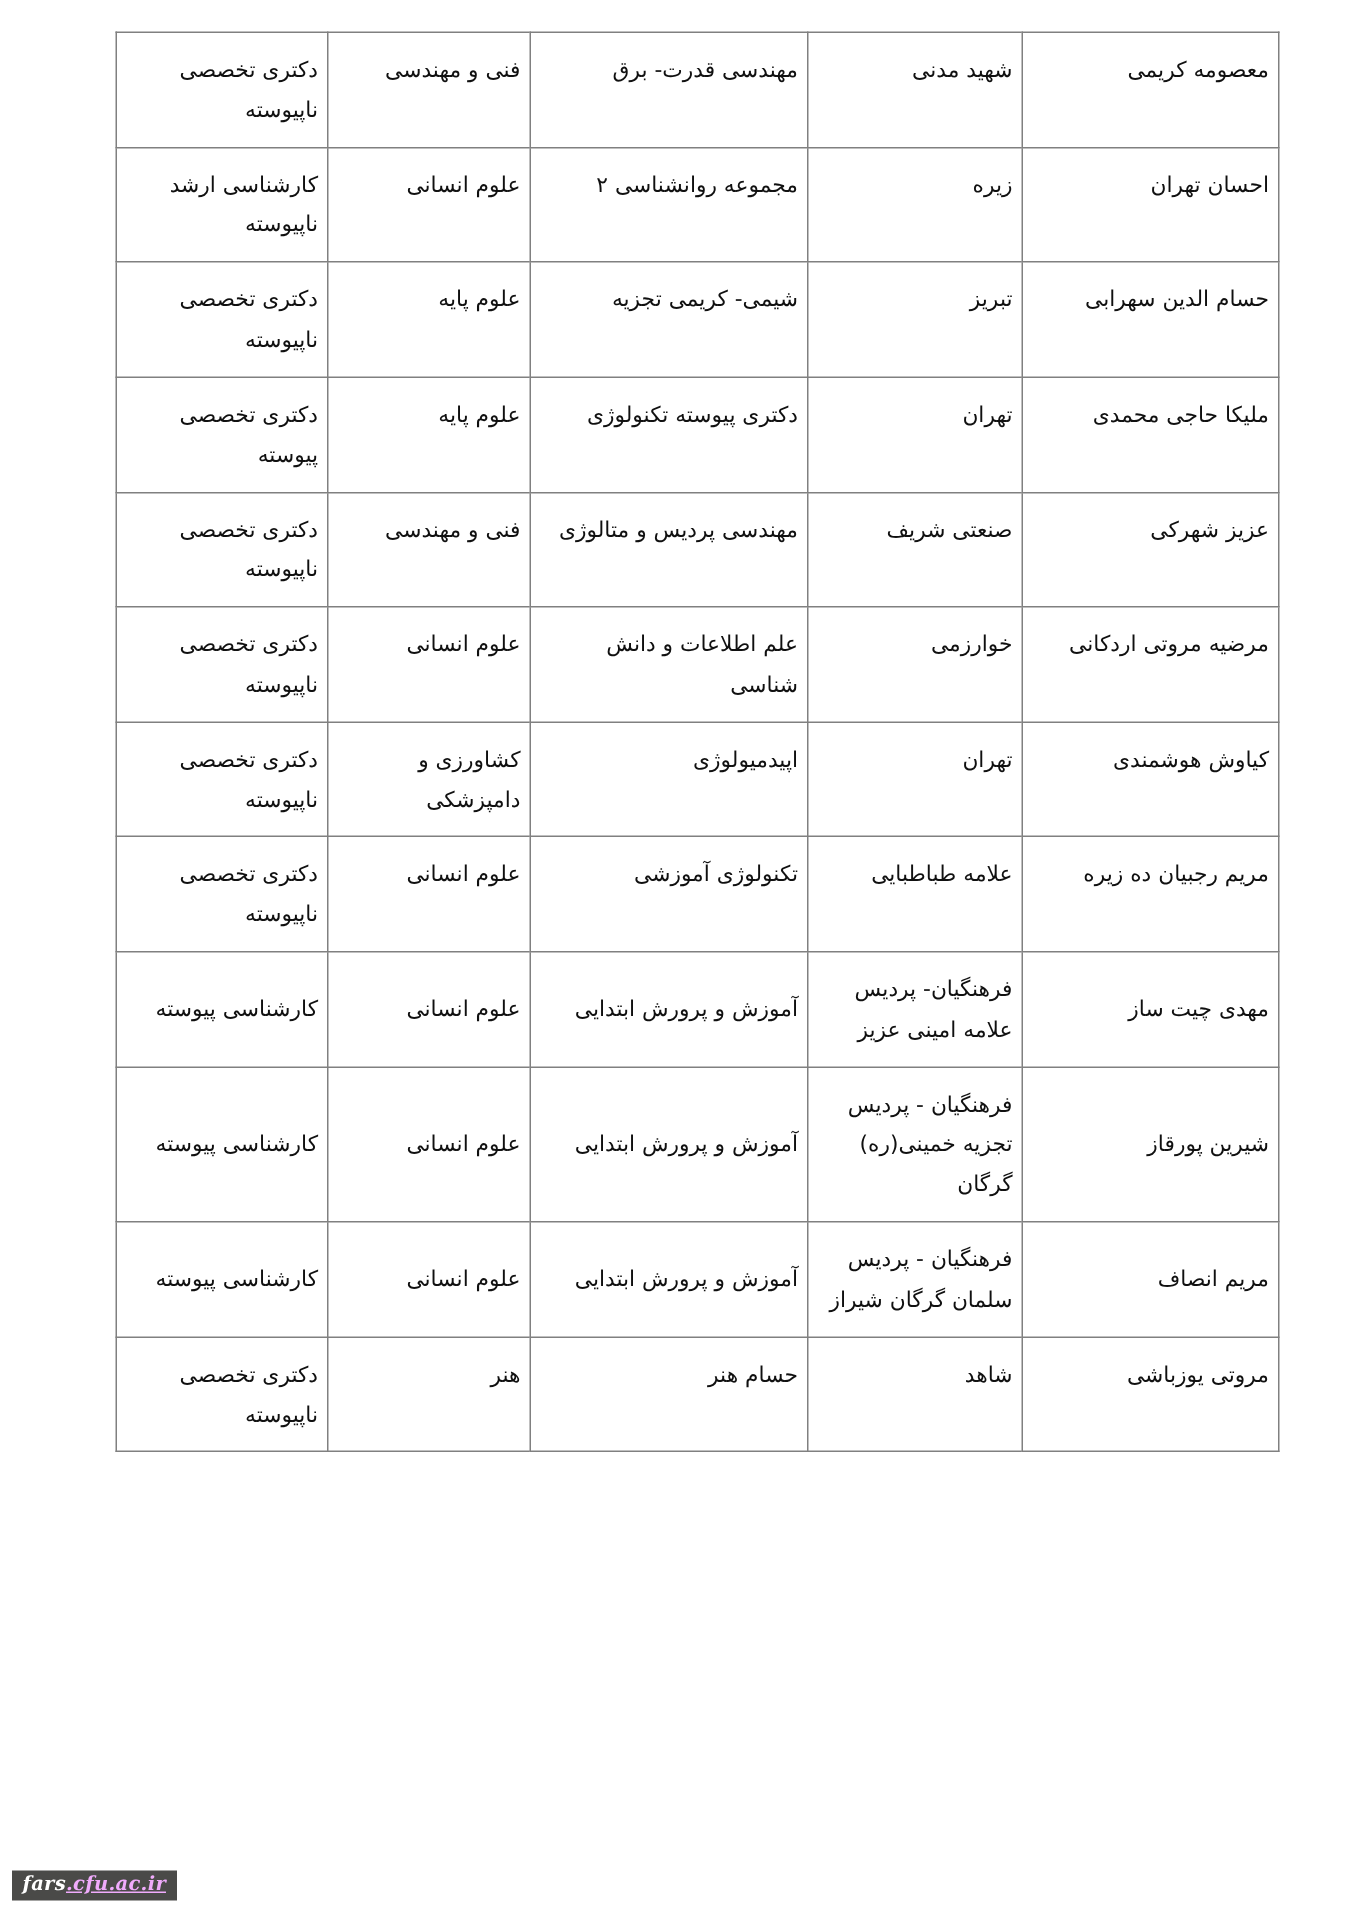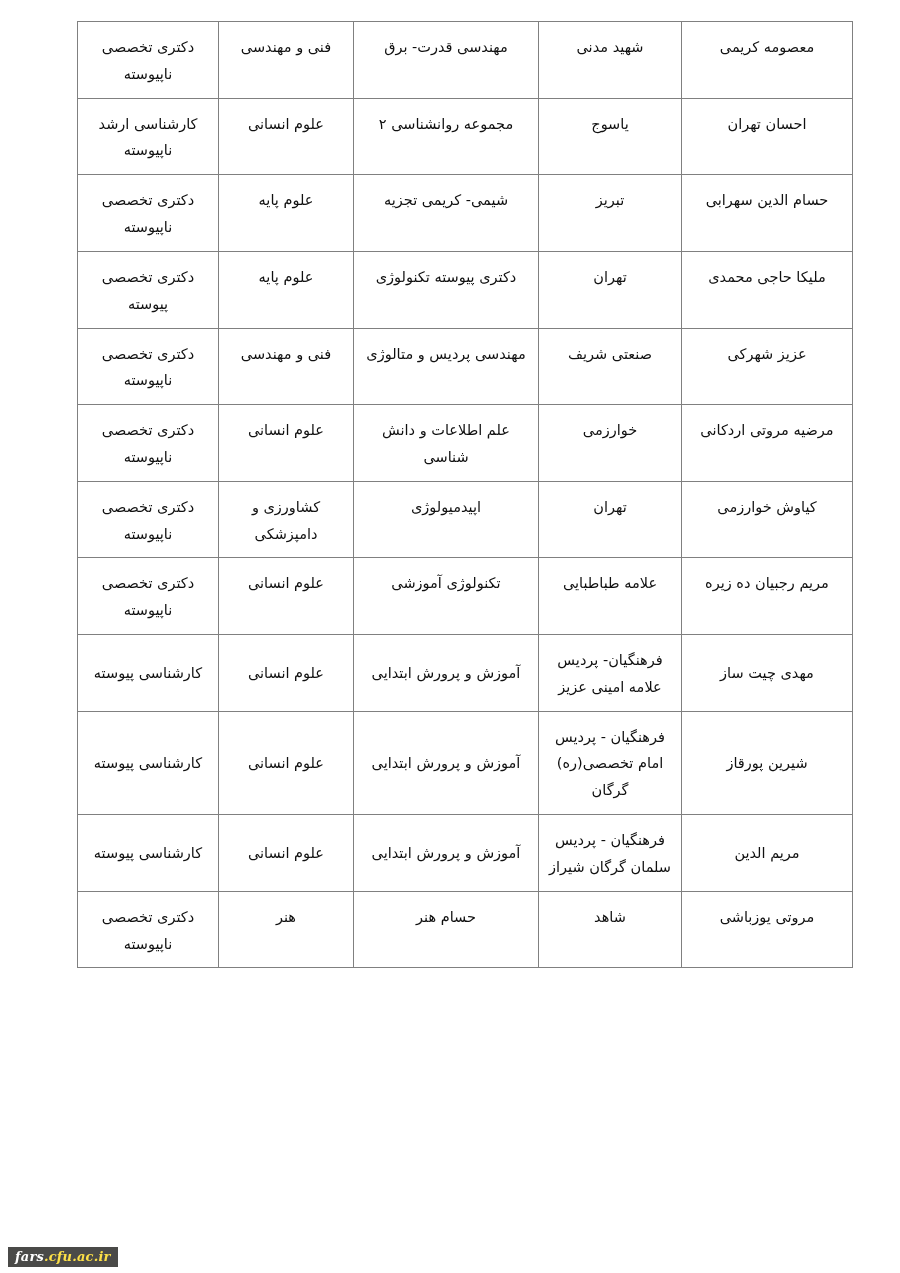--- a/index.html
+++ b/index.html
@@ -31,21 +31,20 @@
 
   table.data-table {
     width: 775px;
     border-collapse: collapse;
     table-layout: fixed;
     direction: rtl;
   }
 
   table.data-table td {
     border: 1.4px solid #808080;
-    text-align: center;
     vertical-align: top;
     padding: 12px 6px 10px 6px;
     font-size: 14.5px;
     line-height: 1.85;
     color: #101010;
     font-family: "DejaVu Sans", "Liberation Sans", sans-serif;
     word-wrap: break-word;
   }
 
   
@@ -72,21 +71,21 @@
     font-family: "DejaVu Serif", "Liberation Serif", serif;
     font-style: italic;
     font-weight: bold;
     font-size: 13px;
     letter-spacing: 0.2px;
     padding: 3px 7px 3px 7px;
     line-height: 1.1;
     direction: ltr;
     white-space: nowrap;
   }
-  .watermark .wm-orange { color: #fde047; }
+  .watermark .wm-orange { color: #f0abfc; text-decoration: underline; }
 </style>
 </head>
 <body>
 
 <div class="page">
 
   <div class="table-wrap">
     <table class="data-table">
       <colgroup>
         <col class="c-name">
@@ -98,21 +97,21 @@
       <tbody>
           <tr>
             <td class="cell-name">معصومه کریمی</td>
             <td class="cell-university">شهید مدنی</td>
             <td class="cell-field">مهندسی قدرت- برق</td>
             <td class="cell-faculty">فنی و مهندسی</td>
             <td class="cell-degree">دکتری تخصصی ناپیوسته</td>
           </tr>
           <tr>
             <td class="cell-name">احسان تهران</td>
-            <td class="cell-university">یاسوج</td>
+            <td class="cell-university">زیره</td>
             <td class="cell-field">مجموعه روانشناسی ۲</td>
             <td class="cell-faculty">علوم انسانی</td>
             <td class="cell-degree">کارشناسی ارشد ناپیوسته</td>
           </tr>
           <tr>
             <td class="cell-name">حسام الدین سهرابی</td>
             <td class="cell-university">تبریز</td>
             <td class="cell-field">شیمی- کریمی تجزیه</td>
             <td class="cell-faculty">علوم پایه</td>
             <td class="cell-degree">دکتری تخصصی ناپیوسته</td>
@@ -132,21 +131,21 @@
             <td class="cell-degree">دکتری تخصصی ناپیوسته</td>
           </tr>
           <tr>
             <td class="cell-name">مرضیه مروتی اردکانی</td>
             <td class="cell-university">خوارزمی</td>
             <td class="cell-field">علم اطلاعات و دانش شناسی</td>
             <td class="cell-faculty">علوم انسانی</td>
             <td class="cell-degree">دکتری تخصصی ناپیوسته</td>
           </tr>
           <tr>
-            <td class="cell-name">کیاوش خوارزمی</td>
+            <td class="cell-name">کیاوش هوشمندی</td>
             <td class="cell-university">تهران</td>
             <td class="cell-field">اپیدمیولوژی</td>
             <td class="cell-faculty">کشاورزی و دامپزشکی</td>
             <td class="cell-degree">دکتری تخصصی ناپیوسته</td>
           </tr>
           <tr>
             <td class="cell-name">مریم رجبیان ده زیره</td>
             <td class="cell-university">علامه طباطبایی</td>
             <td class="cell-field">تکنولوژی آموزشی</td>
             <td class="cell-faculty">علوم انسانی</td>
@@ -154,27 +153,27 @@
           </tr>
           <tr class="tall">
             <td class="cell-name">مهدی چیت ساز</td>
             <td class="cell-university">فرهنگیان- پردیس علامه امینی عزیز</td>
             <td class="cell-field">آموزش و پرورش ابتدایی</td>
             <td class="cell-faculty">علوم انسانی</td>
             <td class="cell-degree">کارشناسی پیوسته</td>
           </tr>
           <tr class="tall">
             <td class="cell-name">شیرین پورقاز</td>
-            <td class="cell-university">فرهنگیان - پردیس امام تخصصی(ره) گرگان</td>
+            <td class="cell-university">فرهنگیان - پردیس تجزیه خمینی(ره) گرگان</td>
             <td class="cell-field">آموزش و پرورش ابتدایی</td>
             <td class="cell-faculty">علوم انسانی</td>
             <td class="cell-degree">کارشناسی پیوسته</td>
           </tr>
           <tr class="tall">
-            <td class="cell-name">مریم الدین</td>
+            <td class="cell-name">مریم انصاف</td>
             <td class="cell-university">فرهنگیان - پردیس سلمان گرگان شیراز</td>
             <td class="cell-field">آموزش و پرورش ابتدایی</td>
             <td class="cell-faculty">علوم انسانی</td>
             <td class="cell-degree">کارشناسی پیوسته</td>
           </tr>
           <tr>
             <td class="cell-name">مروتی یوزباشی</td>
             <td class="cell-university">شاهد</td>
             <td class="cell-field">حسام هنر</td>
             <td class="cell-faculty">هنر</td>

